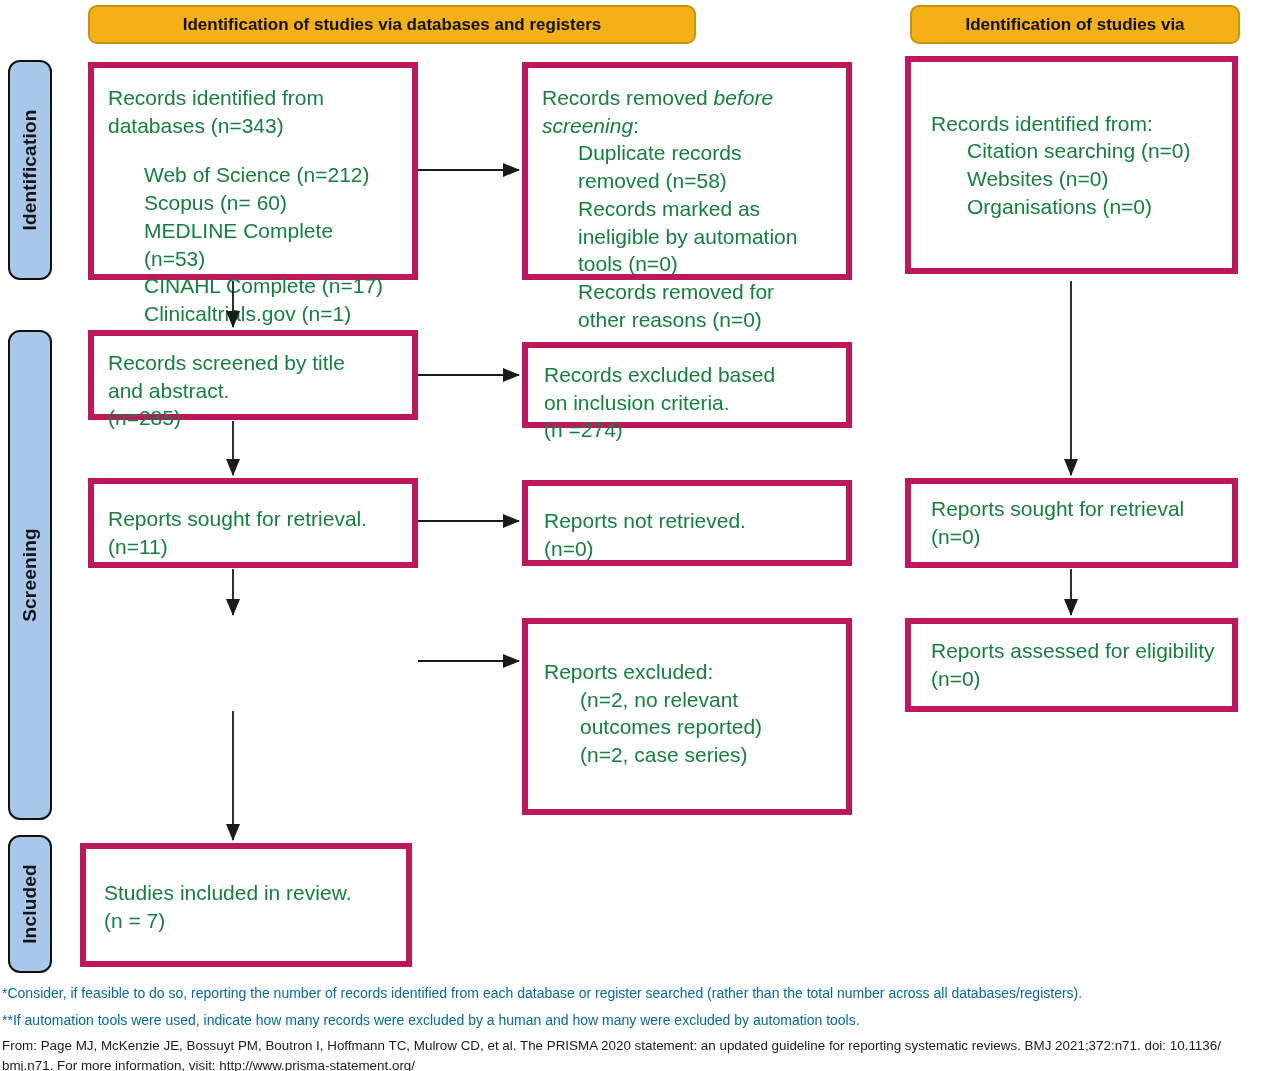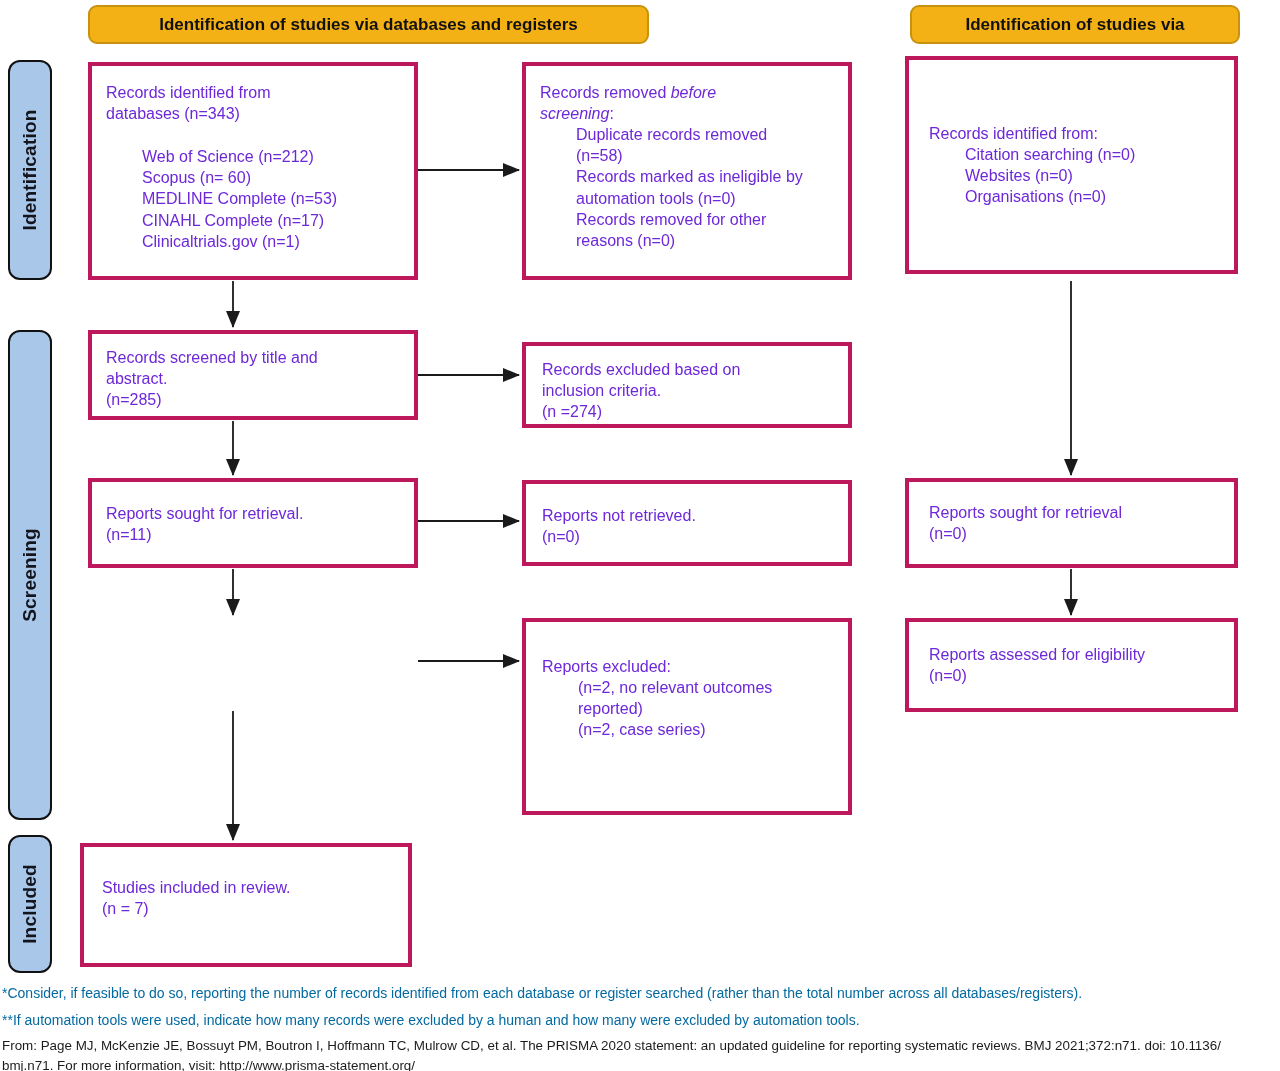--- a/index.html
+++ b/index.html
@@ -23,21 +23,21 @@
     background: var(--banner-bg);
     border: 2px solid var(--banner-border);
     border-radius: 9px;
     display: flex;
     align-items: center;
     justify-content: center;
     font-weight: bold;
     font-size: 17px;
     color: #111;
   }
-  #banner-left  { left: 88px;  top: 5px; width: 561px; height: 39px; }
+  #banner-left  { left: 88px;  top: 5px; width: 608px; height: 39px; }
   #banner-right { left: 910px; top: 5px; width: 330px; height: 39px; }
 
   .stage {
     position: absolute;
     left: 8px;
     width: 44px;
     background: var(--stage-bg);
     border: 2px solid #111;
     border-radius: 12px;
     display: flex;
@@ -52,24 +52,24 @@
     color: #14141c;
     letter-spacing: 0.2px;
   }
   #stage-identification { top: 60px;  height: 220px; }
   #stage-screening      { top: 330px; height: 490px; }
   #stage-included       { top: 835px; height: 138px; }
 
   .box {
     position: absolute;
     background: #fff;
-    border: 4px solid #be185d;
-    font-size: 16px;
+    border: 6px solid #be185d;
+    font-size: 21px;
     line-height: 1.32;
-    color: #6d28d9;
+    color: #15803d;
   }
   .vcenter { display: flex; flex-direction: column; justify-content: center; }
   .indent { margin-left: 36px; }
   .gap-top { margin-top: 22px; }
 
   #box-db-identified       { left: 88px;  top: 62px;  width: 330px; height: 218px; padding: 16px 14px; }
   #box-db-identified .title { max-width: 235px; }
   #box-removed-before      { left: 522px; top: 62px;  width: 330px; height: 218px; padding: 16px 14px; }
   #box-removed-before .indent { max-width: 242px; }
   #box-other-identified    { left: 905px; top: 56px;  width: 333px; height: 218px; padding-left: 20px; padding-right: 10px; }

